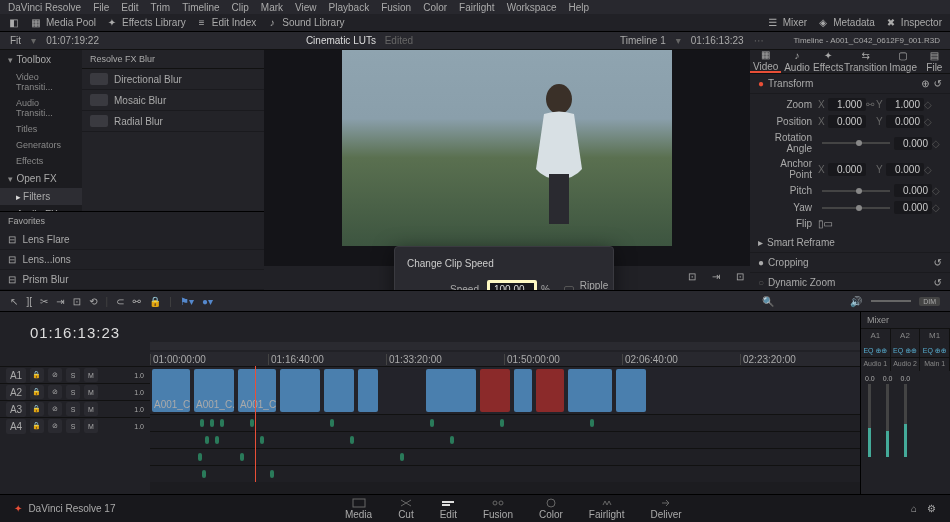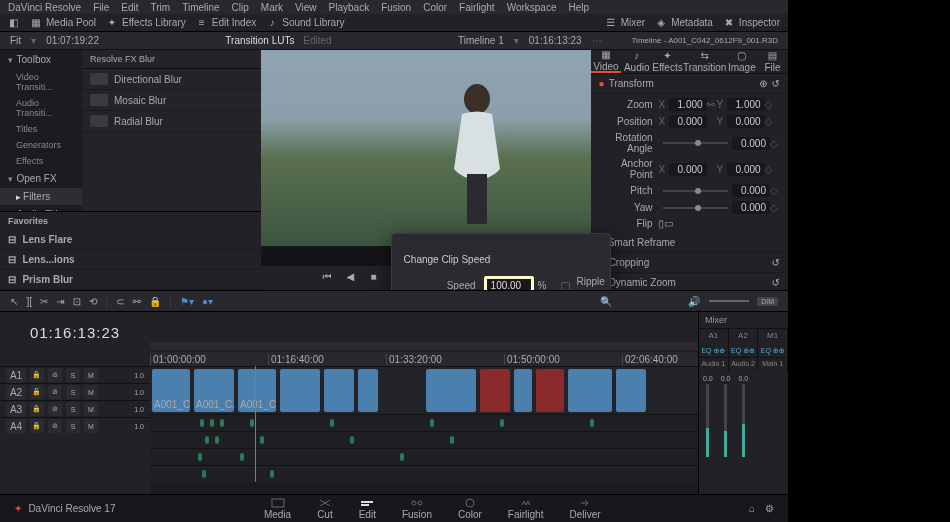--- a/index.html
+++ b/index.html
@@ -1,17 +1,17 @@
 <!DOCTYPE html>
 <html><head>
 <meta charset="utf-8">
 <style>
 *{margin:0;padding:0;box-sizing:border-box;font-family:-apple-system,BlinkMacSystemFont,"Segoe UI",Arial,sans-serif;font-size:10px;color:#aaa;}
 body{background:#000;width:950px;height:522px;overflow:hidden;}
-.app{background:#c4b5fd;width:788px;height:522px;display:flex;flex-direction:column;}
+.app{background:#c4b5fd;width:950px;height:522px;display:flex;flex-direction:column;}
 .menubar{height:14px;background:#28282e;display:flex;align-items:center;padding:0 8px;gap:12px;font-size:9px;color:#999;}
 .menubar span{cursor:pointer;}
 .toolbar{height:18px;background:#212126;display:flex;align-items:center;padding:0 8px;gap:10px;border-bottom:1px solid #000;}
 .toolbar .tb-item{display:flex;align-items:center;gap:4px;font-size:9px;color:#888;}
 .toolbar .tb-item.active{color:#ddd;}
 .toolbar .spacer{flex:1;}
 .icon{width:12px;height:12px;display:inline-flex;align-items:center;justify-content:center;}
 .viewer-bar{height:18px;background:#28282e;display:flex;align-items:center;border-bottom:1px solid #111;}
 .viewer-bar .vb-left{display:flex;gap:10px;padding:0 10px;align-items:center;}
 .viewer-bar .vb-center{flex:1;text-align:center;font-size:10px;color:#ccc;}
@@ -19,21 +19,21 @@
 .main{flex:1;display:flex;overflow:hidden;}
 .left-panel{width:264px;background:#212126;display:flex;flex-direction:column;}
 .toolbox{width:82px;background:#1c1c20;display:flex;flex-direction:column;}
 .toolbox-hdr{padding:4px 8px;font-size:9px;color:#888;display:flex;align-items:center;gap:4px;}
 .toolbox-item{padding:3px 8px 3px 16px;font-size:9px;color:#888;cursor:pointer;}
 .toolbox-item.active{background:#2d2d33;color:#ddd;}
 .fx-list{flex:1;background:#232328;}
 .fx-header{padding:4px 8px;font-size:9px;color:#aaa;border-bottom:1px solid #111;}
 .fx-row{display:flex;align-items:center;gap:6px;padding:4px 8px;font-size:9px;color:#999;border-bottom:1px solid #1a1a1e;}
 .fx-thumb{width:18px;height:12px;background:#3a3a40;border-radius:2px;}
-.favorites{border-top:1px solid #000;font-weight:bold;}
+.favorites{border-top:1px solid #000;}
 .fav-hdr{padding:4px 8px;font-size:9px;color:#aaa;}
 .center{flex:1;background:#18181c;display:flex;flex-direction:column;position:relative;}
 .viewer{flex:1;display:flex;align-items:center;justify-content:center;background:#141418;position:relative;}
 .viewer-img{width:330px;height:196px;background:linear-gradient(180deg,#8fa4b0 0%,#8a9fab 35%,#5a7050 55%,#3d5540 100%);position:relative;margin-top:-20px;}
 .transport{height:24px;background:#212126;display:flex;align-items:center;justify-content:center;gap:10px;}
 .transport .ticon{width:14px;height:14px;}
 .tl-tools{height:22px;background:#28282e;display:flex;align-items:center;padding:0 10px;gap:8px;border-top:1px solid #000;border-bottom:1px solid #000;}
 .right-panel{width:200px;background:#212126;display:flex;flex-direction:column;}
 .rp-tabs{display:flex;height:24px;border-bottom:1px solid #111;}
 .rp-tab{flex:1;display:flex;flex-direction:column;align-items:center;justify-content:center;font-size:8px;color:#666;gap:1px;}
@@ -69,21 +69,21 @@
 .mixer{width:90px;background:#212126;border-left:1px solid #000;}
 .mixer-hdr{padding:3px 6px;font-size:9px;color:#999;border-bottom:1px solid #111;}
 .mixer-tabs{display:flex;height:16px;}
 .mixer-tab{flex:1;text-align:center;font-size:8px;color:#888;padding:2px;border-right:1px solid #111;}
 .mixer-col{display:flex;flex-direction:column;align-items:center;gap:2px;padding:4px;}
 .bottom-bar{height:28px;background:#18181c;display:flex;align-items:center;justify-content:space-between;padding:0 14px;border-top:1px solid #000;}
 .pages{display:flex;gap:26px;}
 .page{display:flex;flex-direction:column;align-items:center;gap:1px;font-size:8px;color:#666;}
 .page.active{color:#ddd;}
 .page-icon{width:14px;height:10px;}
-.dialog{position:absolute;left:130px;top:183px;width:220px;background:#2a2a30;border:1px solid #3a3a40;border-radius:4px;z-index:20;padding:20px 12px;box-shadow:0 4px 20px rgba(0,0,0,0.5);}
+.dialog{position:absolute;left:130px;top:196px;width:220px;background:#2a2a30;border:1px solid #3a3a40;border-radius:4px;z-index:20;padding:11px 12px;box-shadow:0 4px 20px rgba(0,0,0,0.5);}
 .dialog-title{font-size:10px;color:#ccc;margin-bottom:8px;}
 .dialog-row{display:flex;align-items:center;padding:3px 0;font-size:9px;color:#999;}
 .dialog-row .dlbl{width:80px;text-align:right;padding-right:8px;}
 .dialog-row .dinput{width:50px;background:#18181c;border:3px solid #fef9c3;padding:1px 4px;color:#ddd;border-radius:2px;text-align:left;}
 .dialog-row .chk{width:10px;height:10px;border:1px solid #555;margin-right:6px;border-radius:2px;}
 .left-cols{display:flex;flex:1;overflow:hidden;}
 svg{display:block;}
 .person{position:absolute;left:52%;top:15%;width:90px;height:150px;}
 </style>
 </head>
@@ -140,21 +140,21 @@
       </div>
   </div>
 
   <div class="viewer-bar">
     <div class="vb-left">
       <span>Fit</span>
       <span style="color:#666">▾</span>
       <span>01:07:19:22</span>
     </div>
     <div class="vb-center">
-      <span style="color:#ddd;font-weight:500">Transition LUTs</span>
+      <span style="color:#ddd;font-weight:500">Cinematic LUTs</span>
       <span style="color:#666;margin-left:6px">Edited</span>
     </div>
     <div class="vb-right" style="flex:0 0 340px">
       <span>Timeline 1</span>
         <span style="color:#666">▾</span>
       <span>01:16:13:23</span>
       <span style="color:#666">⋯</span>
       <span style="flex:1"></span>
       <span style="font-size:8px">Timeline - A001_C042_0612F9_001.R3D</span>
     </div>

